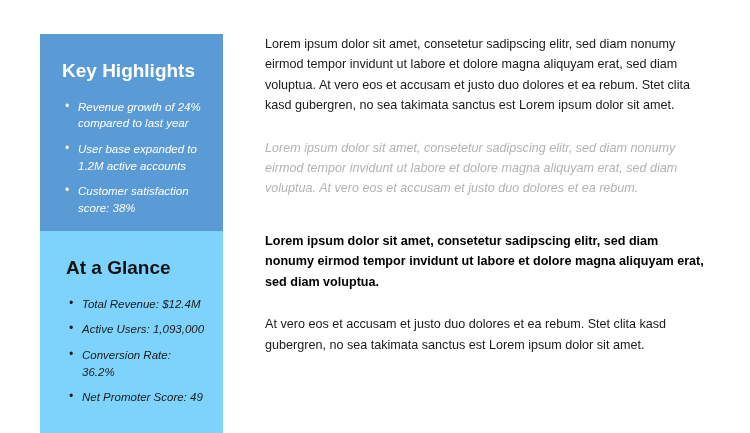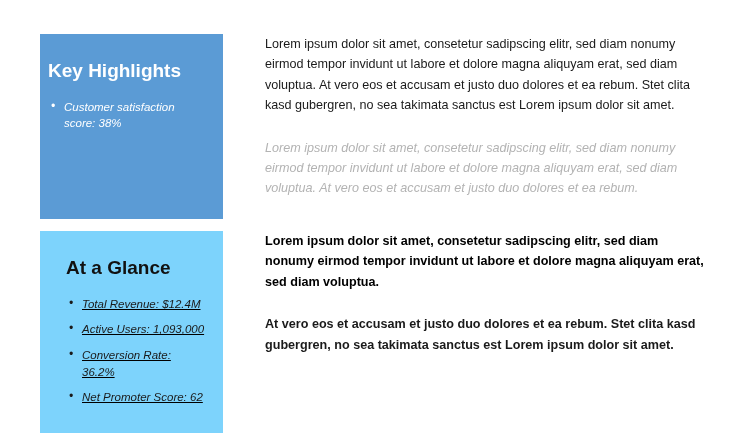--- a/index.html
+++ b/index.html
@@ -31,21 +31,21 @@
     top: 34px;
     width: 670px;
   }
   .card {
     box-sizing: border-box;
     flex: 0 0 183px;
     width: 183px;
   }
   .card-blue {
     background: #5b9bd5;
-    padding: 22px 18px 26px 8px;
+    padding: 22px 18px 26px 22px;
     min-height: 185px;
   }
   .card-title {
     font-size: 19px;
     font-weight: bold;
     color: #ffffff;
     margin: 4px 0 16px 0;
     line-height: 1.2;
   }
   .card-blue ul {
@@ -106,21 +106,20 @@
     font-size: 19px;
     font-weight: bold;
     color: #111111;
     margin: 4px 0 16px 0;
     line-height: 1.2;
   }
   .card-grey ul {
     margin: 0;
     padding: 0 0 0 14px;
     list-style: none;
-    text-decoration: underline;
   }
   .card-grey li {
     position: relative;
     font-size: 11.5px;
     font-style: italic;
     color: #1a1a1a;
     line-height: 1.45;
     margin-bottom: 9px;
     padding-left: 2px;
   }
@@ -137,49 +136,50 @@
     font-size: 12.6px;
     font-weight: bold;
     color: #000000;
     line-height: 1.62;
   }
   p.body-text-2 {
     margin: 22px 0 0 0;
     font-size: 12.6px;
     color: #1a1a1a;
     line-height: 1.62;
-    font-weight: bold;
   }
 </style>
 </head>
 <body>
 
 <div class="page">
 
   <section class="block block-one">
     <div class="card card-blue">
       <h2 class="card-title">Key Highlights</h2>
       <ul>
+        <li>Revenue growth of 24% compared to last year</li>
+        <li>User base expanded to 1.2M active accounts</li>
         <li>Customer satisfaction score: 38%</li>
       </ul>
     </div>
     <div class="body-col">
       <p class="body-text">Lorem ipsum dolor sit amet, consetetur sadipscing elitr, sed diam nonumy eirmod tempor invidunt ut labore et dolore magna aliquyam erat, sed diam voluptua. At vero eos et accusam et justo duo dolores et ea rebum. Stet clita kasd gubergren, no sea takimata sanctus est Lorem ipsum dolor sit amet.</p>
       <p class="muted-italic">Lorem ipsum dolor sit amet, consetetur sadipscing elitr, sed diam nonumy eirmod tempor invidunt ut labore et dolore magna aliquyam erat, sed diam voluptua. At vero eos et accusam et justo duo dolores et ea rebum.</p>
     </div>
   </section>
 
   <section class="block block-two">
     <div class="card card-grey">
       <h2 class="card-title-dark">At a Glance</h2>
       <ul>
         <li>Total Revenue: $12.4M</li>
         <li>Active Users: 1,093,000</li>
         <li>Conversion Rate: 36.2%</li>
-        <li>Net Promoter Score: 62</li>
+        <li>Net Promoter Score: 49</li>
       </ul>
     </div>
     <div class="body-col">
       <p class="body-bold">Lorem ipsum dolor sit amet, consetetur sadipscing elitr, sed diam nonumy eirmod tempor invidunt ut labore et dolore magna aliquyam erat, sed diam voluptua.</p>
       <p class="body-text-2">At vero eos et accusam et justo duo dolores et ea rebum. Stet clita kasd gubergren, no sea takimata sanctus est Lorem ipsum dolor sit amet.</p>
     </div>
   </section>
 
 </div>
 

